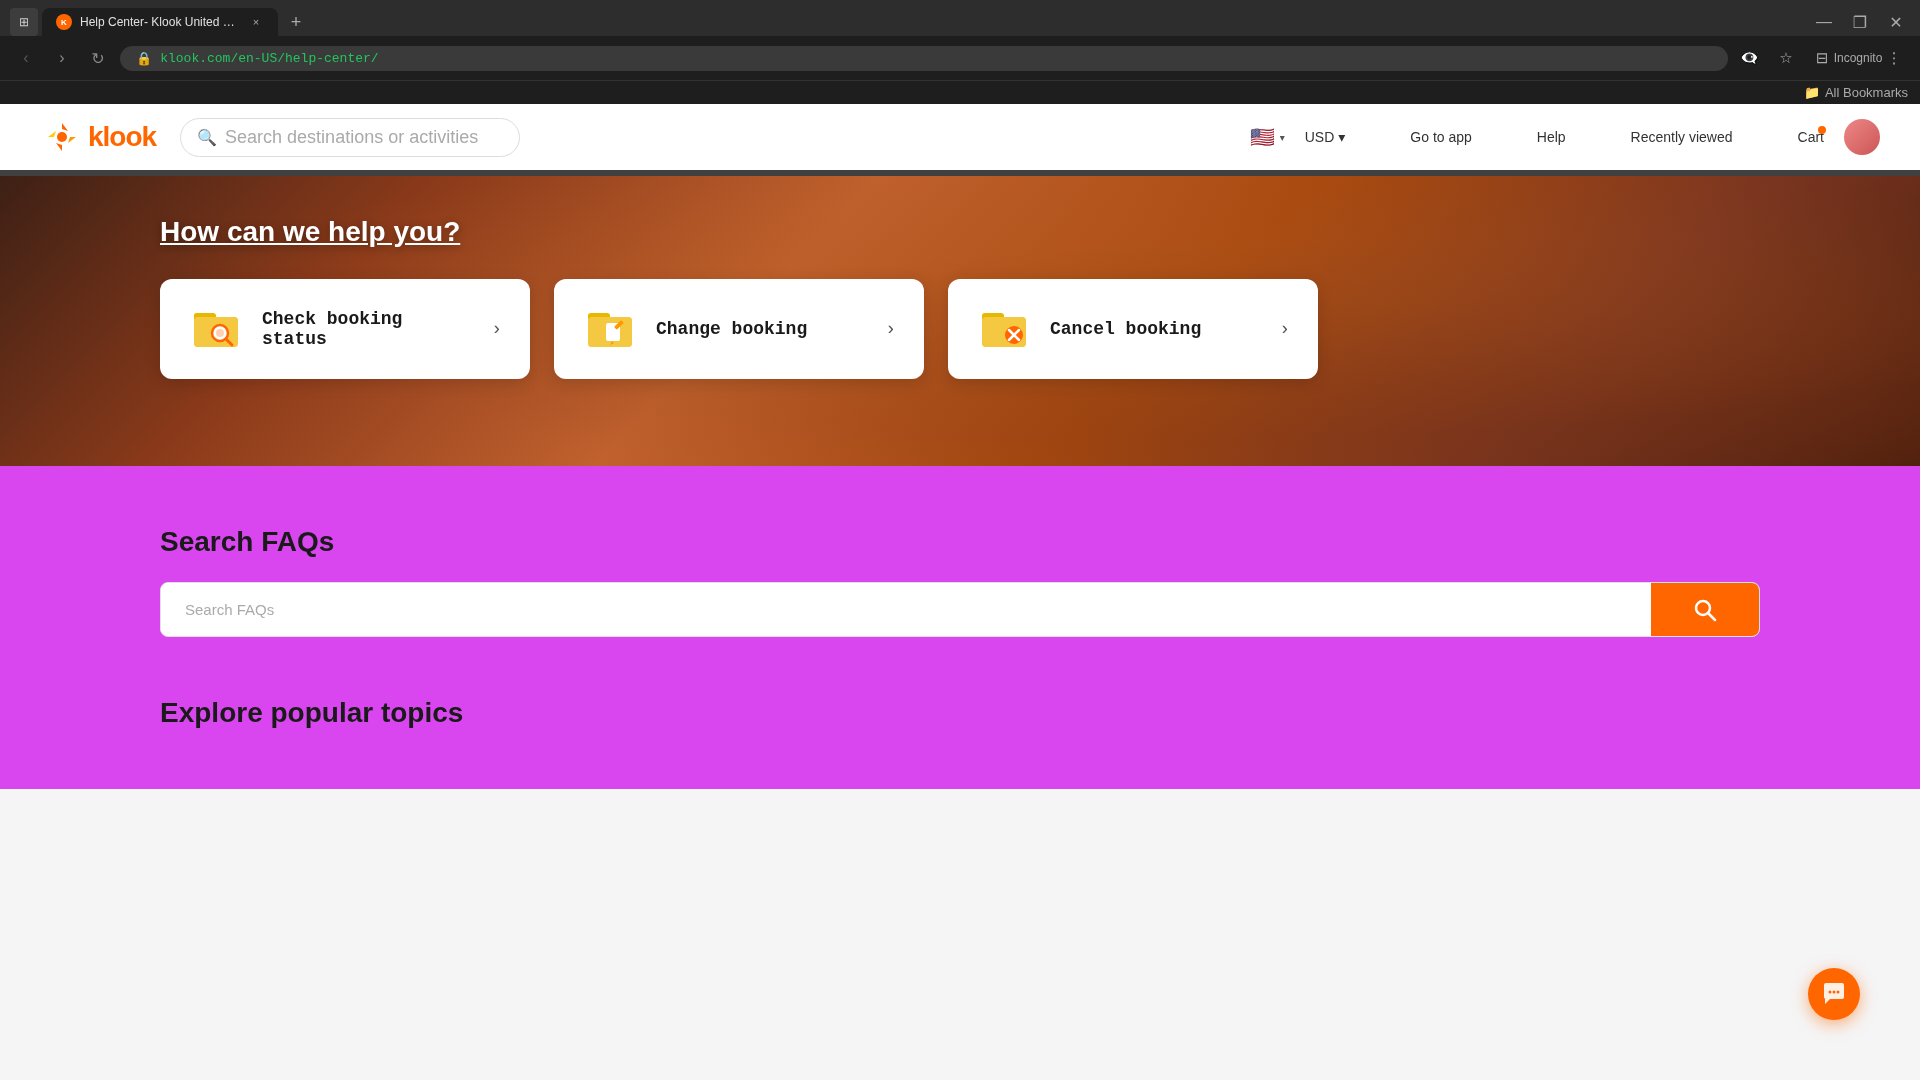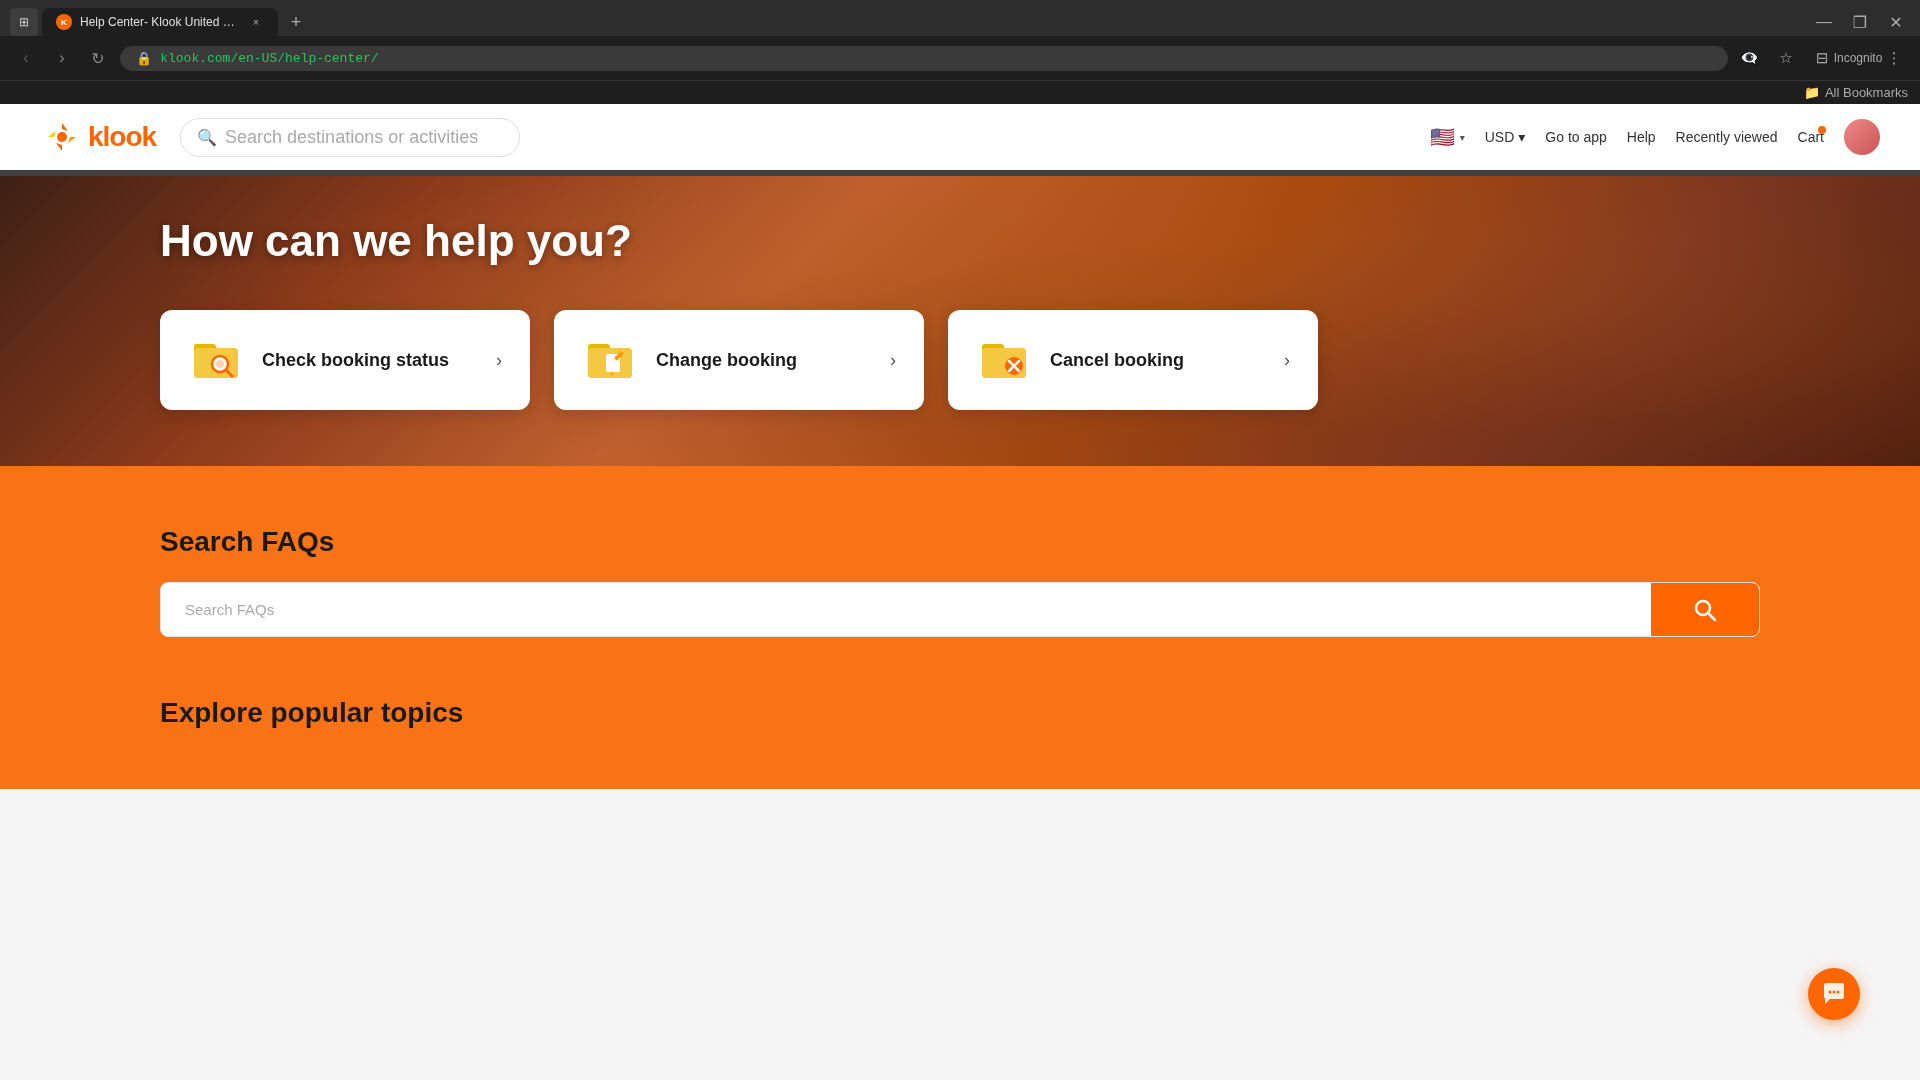--- a/index.html
+++ b/index.html
@@ -168,21 +168,21 @@
       display: flex; align-items: center; gap: 4px;
       cursor: pointer;
     }
     .flag-emoji { font-size: 20px; }
     .flag-arrow { color: #555; font-size: 10px; }
     .nav-currency {
       display: flex; align-items: flex-start; gap: 4px;
       cursor: pointer; font-size: 14px; color: #333;
     }
     .nav-link {
-      font-size: 14px; color: #333; cursor: pointer; white-space: nowrap;
+      font-size: 14px; color: #333; cursor: pointer; white-space: nowrap; margin-left: 45px;
     }
     .cart-icon-wrapper {
       position: relative; cursor: pointer;
     }
     .cart-dot {
       position: absolute;
       top: -2px; right: -2px;
       width: 8px; height: 8px;
       background: #ff6600;
       border-radius: 50%;
@@ -209,28 +209,29 @@
       position: absolute; inset: 0;
       background: radial-gradient(ellipse at 60% 40%, rgba(180,90,30,0.4) 0%, transparent 60%),
                   radial-gradient(ellipse at 80% 70%, rgba(120,50,20,0.5) 0%, transparent 50%);
     }
     .hero-content {
       position: relative; z-index: 2;
       padding: 40px 160px 0;
       width: 100%;
     }
     .hero-title {
-      font-size: 44px;
+      font-size: 28px;
       font-weight: 700;
       color: white;
       text-shadow: 0 2px 8px rgba(0,0,0,0.4);
-      margin-bottom: 44px;
+      margin-bottom: 31px;
+      text-decoration: underline;
     }
     .hero-cards {
-      display: flex; gap: 24px;
+      display: flex; gap: 24px; font-family: Liberation Mono, monospace;
     }
     .hero-card {
       background: white;
       border-radius: 12px;
       padding: 22px 28px;
       display: flex; align-items: center; gap: 18px;
       flex: 1;
       cursor: pointer;
       box-shadow: 0 4px 16px rgba(0,0,0,0.15);
       transition: box-shadow 0.2s;
@@ -249,21 +250,21 @@
       flex: 1;
     }
     .card-arrow {
       color: #555;
       font-size: 18px;
     }
 
     
     .main-content {
       padding: 60px 160px;
-      background: #f97316;
+      background: #d946ef;
     }
 
     
     .faqs-section {
       margin-bottom: 60px;
     }
     .section-title {
       font-size: 28px;
       font-weight: 700;
       color: #1a1a1a;

